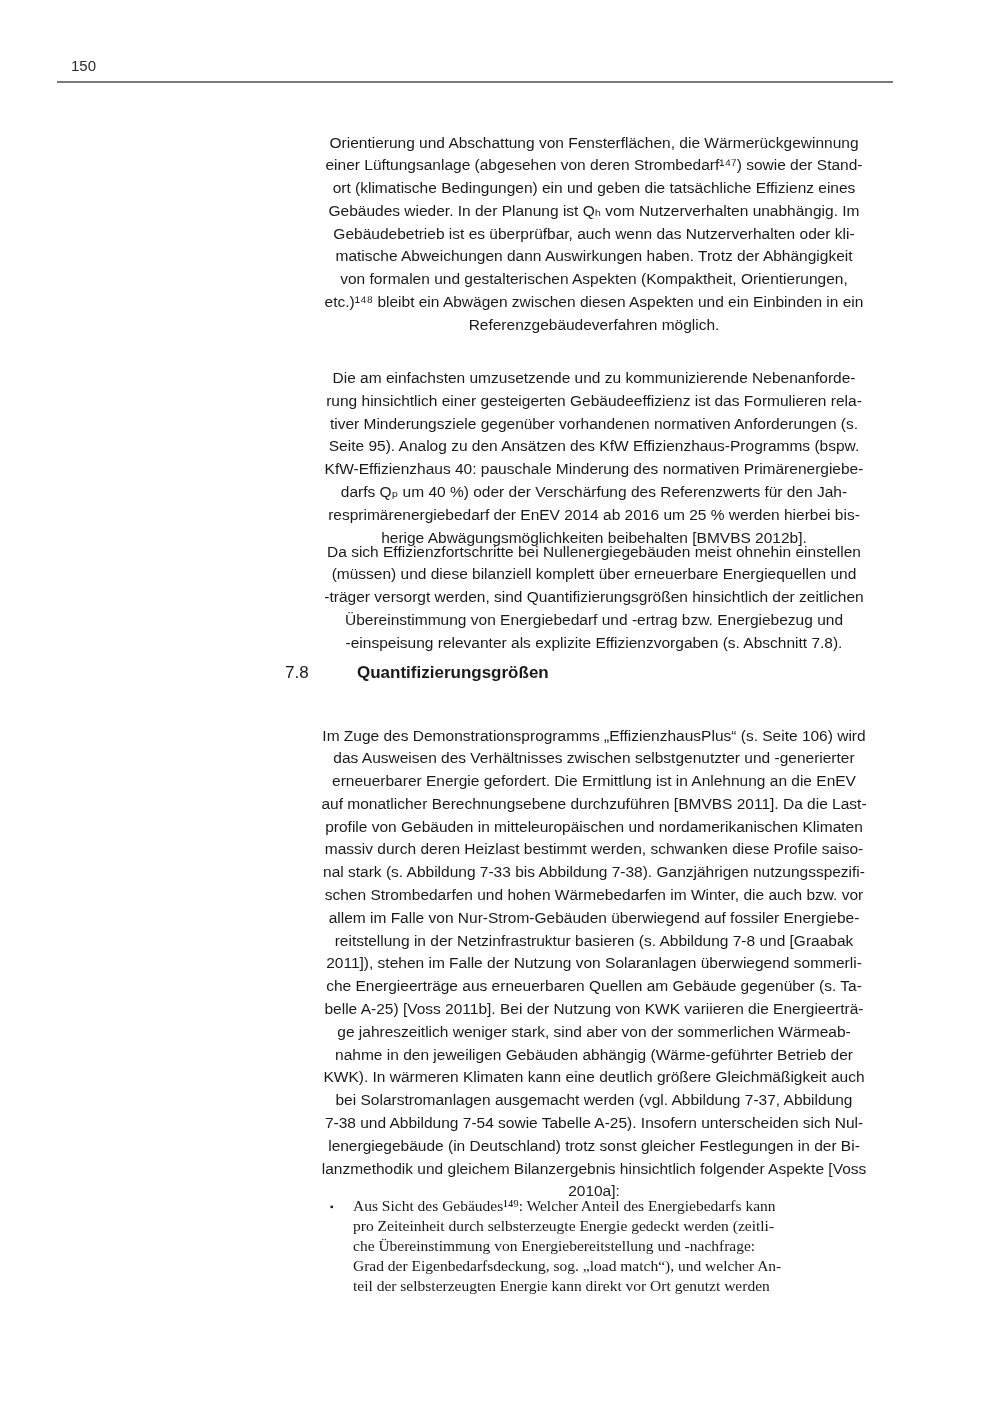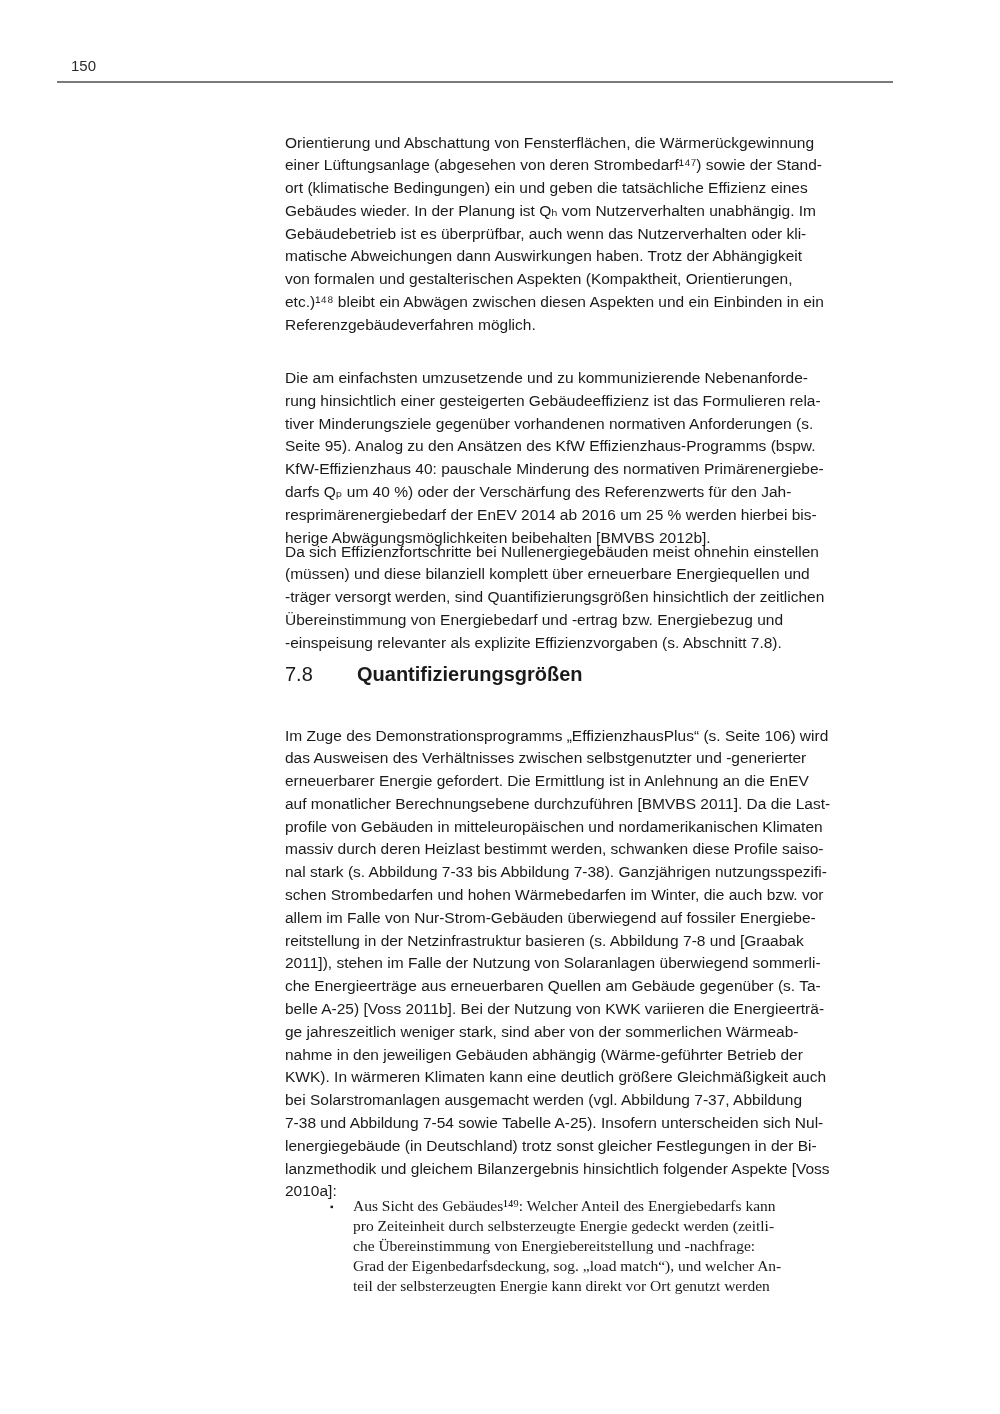--- a/index.html
+++ b/index.html
@@ -28,29 +28,30 @@
     white-space: pre-line;
   }
   .sn-1 { top: 143px; }
   .sn-2 { top: 285px; }
   .sn-3 { top: 1182px; }
 
   .main-para {
     position: absolute; left: 285px; width: 618px;
     font-size: 15.5px; line-height: 22.8px;
     white-space: pre-line;
+    text-align: center;
   }
   .p1 { top: 116px; }
   .p2 { top: 331px; margin-top: 36px; }
   .p3 { top: 525px; }
   .p4 { top: 709px; }
 
   .section-heading {
     position: absolute; left: 285px; top: 663px;
-    font-size: 20px; margin: 0; display: flex;
+    font-size: 17px; margin: 0; display: flex;
   }
   .h-num { font-weight: 400; width: 72px; flex: 0 0 72px; }
   .h-title { font-weight: 700; }
 
   .bullet-item {
     position: absolute; left: 330px; top: 1196px;
     width: 572px; display: flex; align-items: flex-start;
   }
   .bullet-marker {
     flex: 0 0 23px; width: 23px;

